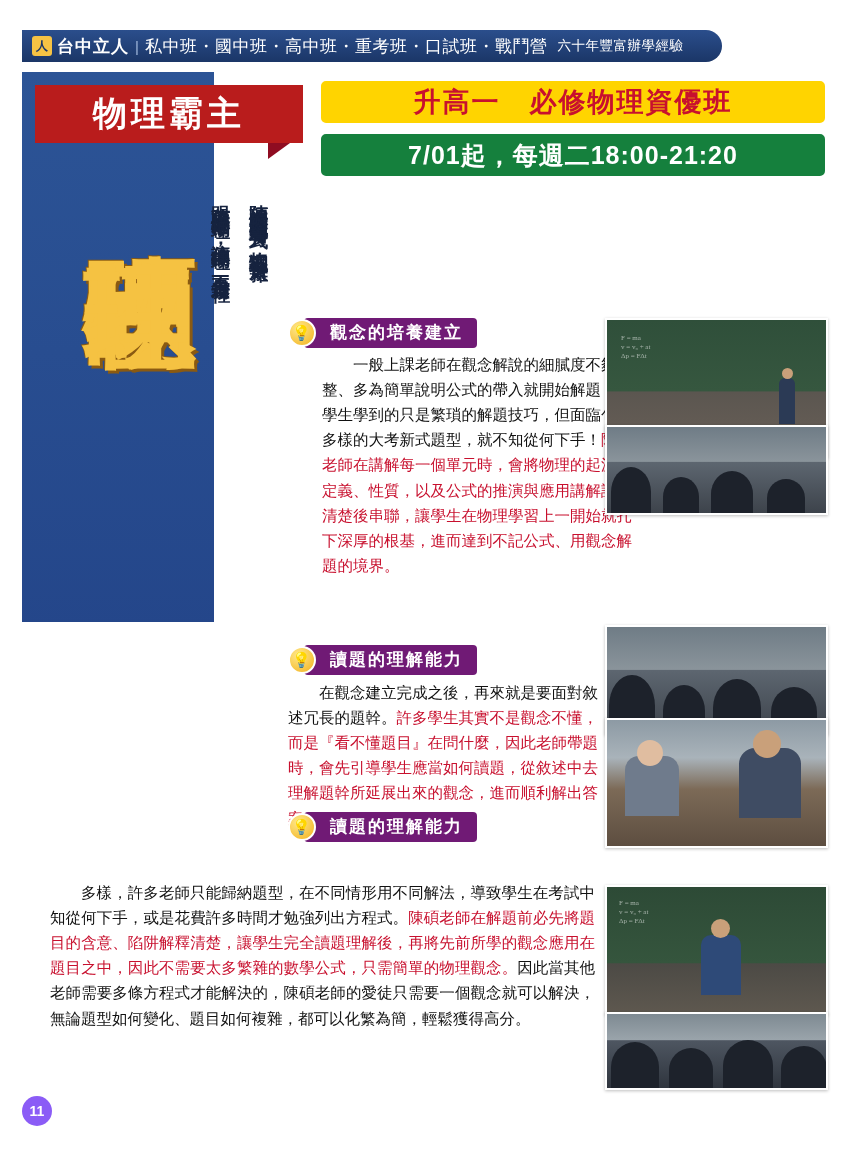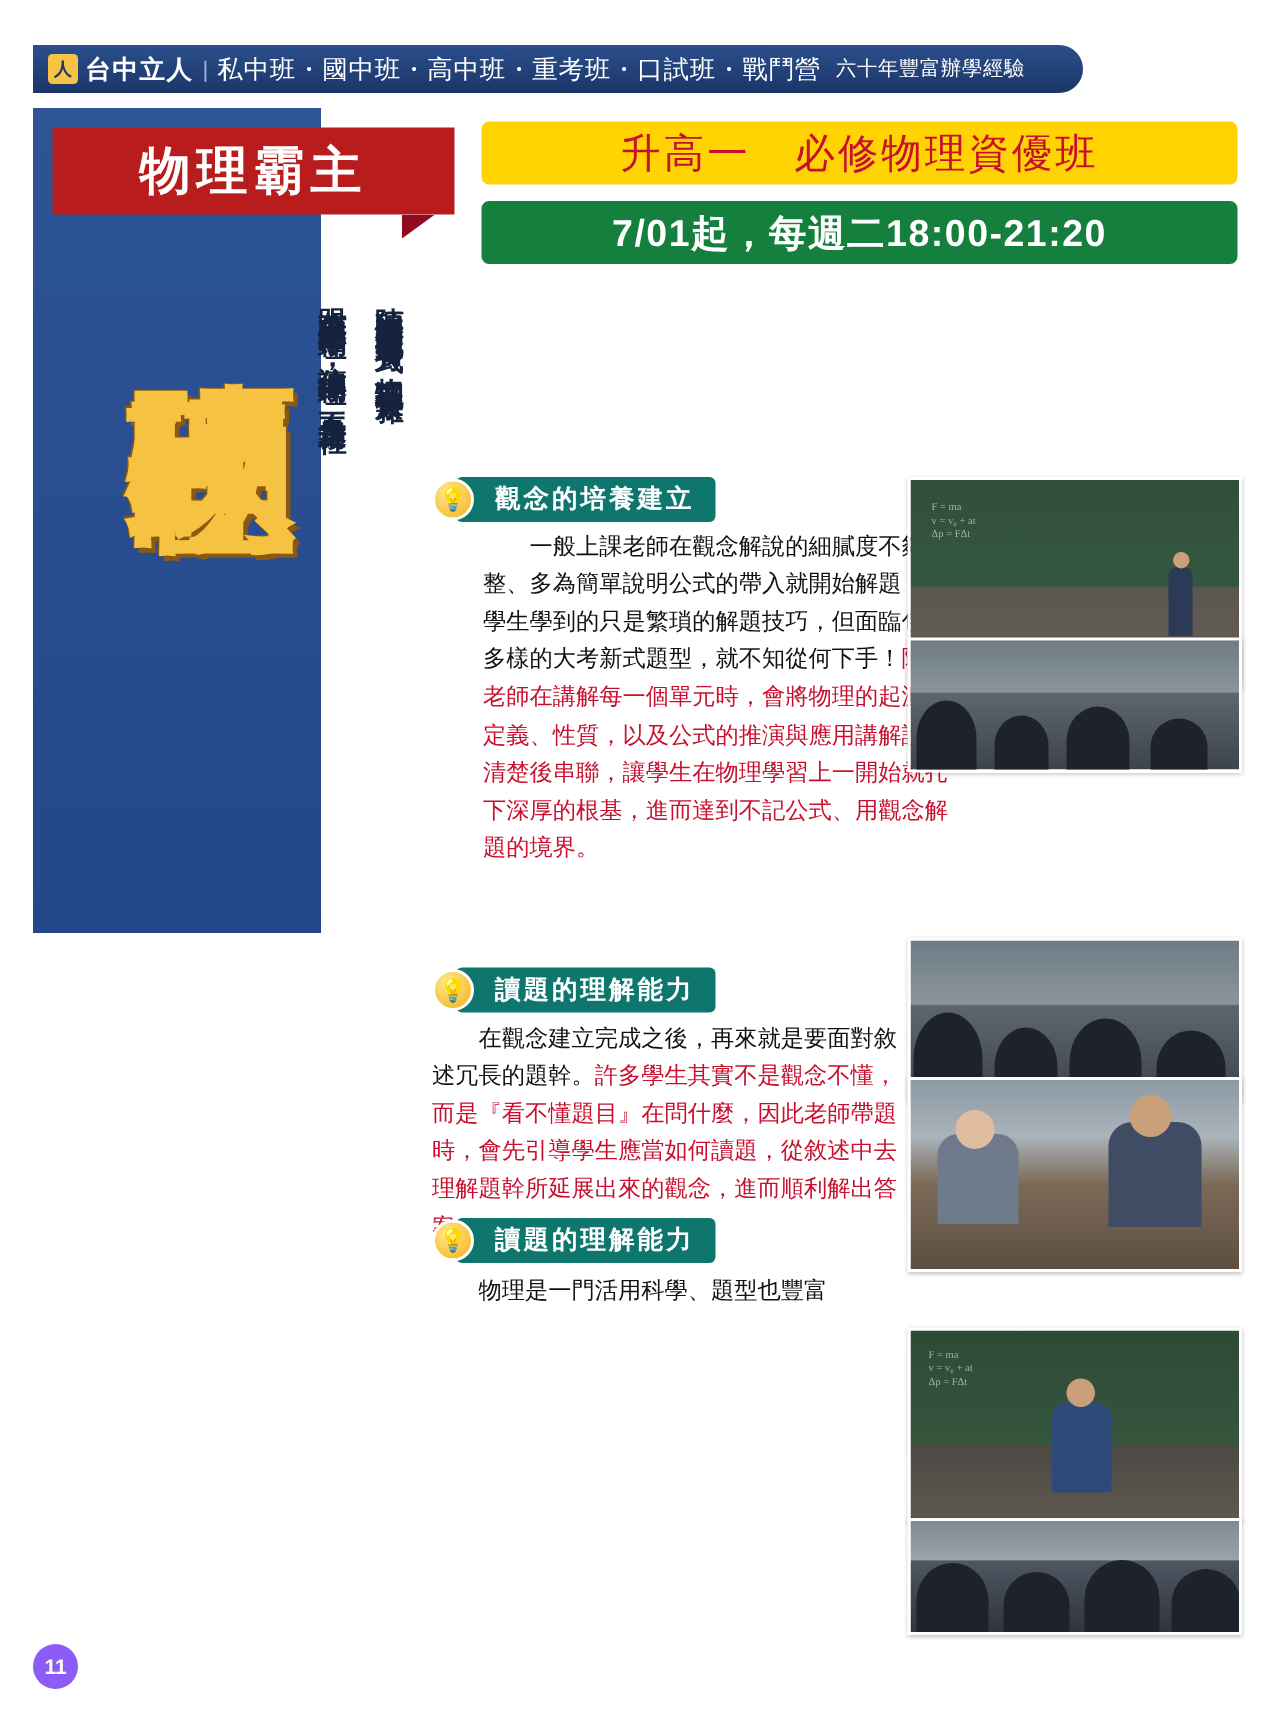--- a/index.html
+++ b/index.html
@@ -143,21 +143,21 @@
     width: 510px; height: 48px;
     background: #ffd400;
     border: 3px solid #ffffff;
     border-radius: 8px;
     display: flex; align-items: center; justify-content: center;
     box-sizing: border-box;
   }
   .yellow-text {
     color: #c8102e;
     font-size: 27px;
-    font-weight: normal;
+    font-weight: bold;
     letter-spacing: 2px;
   }
   .blue-box {
     position: absolute;
     left: 318px; top: 131px;
     width: 510px; height: 48px;
     background: #15803d;
     border: 3px solid #ffffff;
     border-radius: 8px;
     display: flex; align-items: center; justify-content: center;
@@ -203,21 +203,21 @@
     border: 2px solid #ffffff;
     display: flex; align-items: center; justify-content: center;
     font-size: 15px;
     color: #8a5a12;
     box-sizing: border-box;
     margin-right: -12px;
     position: relative;
     z-index: 2;
   }
   .sec-pill {
-    background: #0f766e;
+    background: #701a75;
     color: #ffffff;
     font-size: 17px;
     font-weight: bold;
     letter-spacing: 2px;
     padding: 3px 14px 4px 26px;
     border-radius: 4px;
   }
 
   .para {
     position: absolute;
@@ -370,24 +370,24 @@
     <div class="sec-pill">讀題的理解能力</div>
   </div>
   <div class="para" style="left:288px; top:680px; width:310px;">
     <span>在觀念建立完成之後，再來就是要面對敘述冗長的題幹。</span><span class="hl">許多學生其實不是觀念不懂，而是『看不懂題目』在問什麼，因此老師帶題時，會先引導學生應當如何讀題，從敘述中去理解題幹所延展出來的觀念，進而順利解出答案。</span>
   </div>
 
   <div class="sec-head" style="left:288px; top:812px;">
     <div class="bulb">💡</div>
     <div class="sec-pill">讀題的理解能力</div>
   </div>
-  <div class="para" style="left:288px; top:848px; width:310px;">
-    <span>物理是一門活用科學、題型也豐富</span>
-  </div>
-
+
+  <div class="bottom-para">
+    <span>多樣，許多老師只能歸納題型，在不同情形用不同解法，導致學生在考試中知從何下手，或是花費許多時間才勉強列出方程式。</span><span class="hl">陳碩老師在解題前必先將題目的含意、陷阱解釋清楚，讓學生完全讀題理解後，再將先前所學的觀念應用在題目之中，因此不需要太多繁雜的數學公式，只需簡單的物理觀念。</span><span>因此當其他老師需要多條方程式才能解決的，陳碩老師的愛徒只需要一個觀念就可以解決，無論題型如何變化、題目如何複雜，都可以化繁為簡，輕鬆獲得高分。</span>
+  </div>
 
   <div class="photo ph-board" style="left:605px; top:318px; width:223px; height:140px;">
     <div class="chalk" style="left:14px; top:14px;">F = ma
 v = v₀ + at
 Δp = FΔt</div>
     <div class="fig-person" style="left:172px; top:58px; width:16px; height:46px;"></div>
     <div class="fig-head" style="left:175px; top:48px; width:11px; height:11px;"></div>
     <div class="silh" style="left:6px; top:110px; width:34px; height:30px;"></div>
     <div class="silh" style="left:52px; top:116px; width:32px; height:24px;"></div>
     <div class="silh" style="left:96px; top:112px; width:36px; height:28px;"></div>

